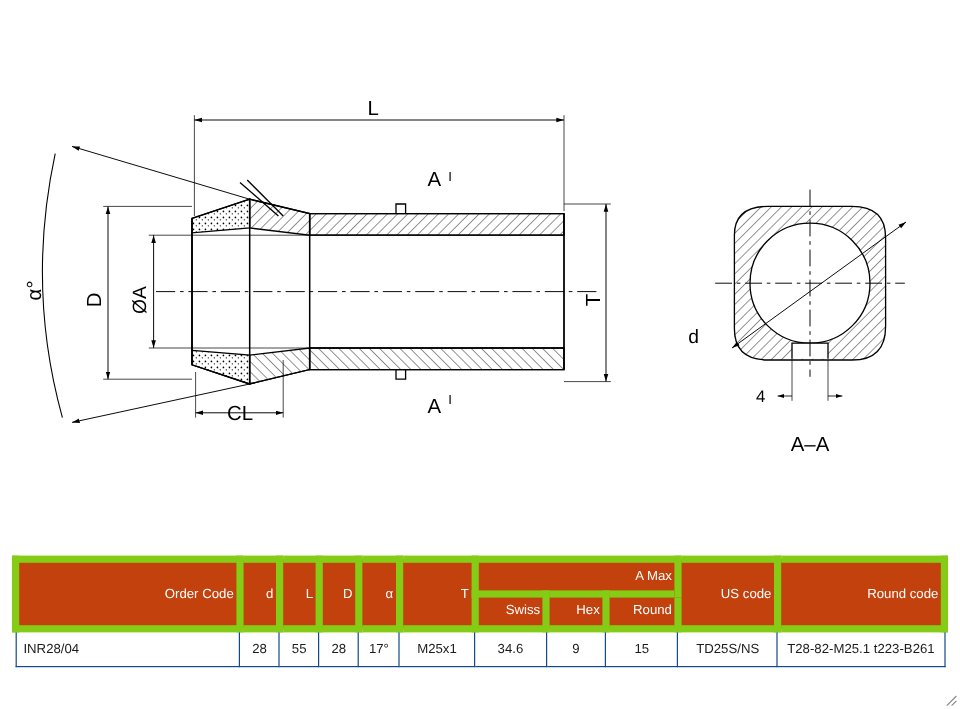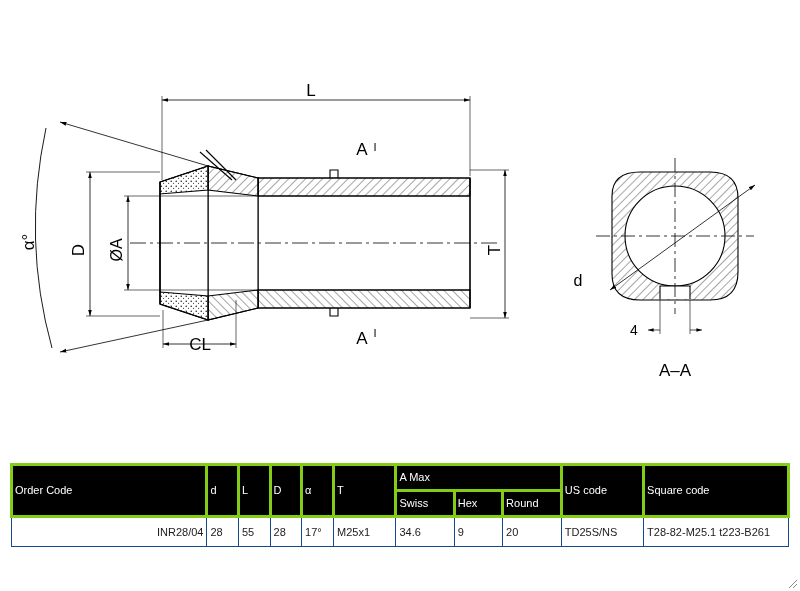--- a/index.html
+++ b/index.html
@@ -32,39 +32,40 @@
     top: 463px;
     width: 780px;
   }
   table.spec {
     border-collapse: collapse;
     width: 780px;
     font-size: 11px;
     color: #1b1b1b;
   }
   table.spec th {
-    background: #000000;
+    background: #c2410c;
     color: #ffffff;
     font-weight: normal;
-    border: 3px solid #84cc16;
+    border: 6px solid #84cc16;
     padding: 5px 2px;
-    text-align: left;
+    text-align: right;
     line-height: 1.2;
   }
   table.spec th.grp {
     border-bottom: 1px solid #7fa2cc;
   }
   table.spec td {
     border: 1px solid #13498c;
     padding: 5px 3px;
+    text-align: center;
     background: #ffffff;
     height: 18px;
   }
   table.spec td.left {
-    text-align: right;
+    text-align: left;
     padding-left: 6px;
   }
   .resize-mark {
     position: absolute;
     right: 2px;
     bottom: 2px;
     width: 10px;
     height: 10px;
     pointer-events: none;
   }
@@ -206,39 +207,39 @@
       <thead>
         <tr>
           <th rowspan="2" style="width:205px">Order Code</th>
           <th rowspan="2" style="width:26px">d</th>
           <th rowspan="2" style="width:26px">L</th>
           <th rowspan="2" style="width:26px">D</th>
           <th rowspan="2" style="width:26px">α</th>
           <th rowspan="2" style="width:58px">T</th>
           <th colspan="3" class="grp">A Max</th>
           <th rowspan="2" style="width:78px">US code</th>
-          <th rowspan="2" style="width:150px">Square code</th>
+          <th rowspan="2" style="width:150px">Round code</th>
         </tr>
         <tr>
           <th style="width:54px">Swiss</th>
           <th style="width:44px">Hex</th>
           <th style="width:54px">Round</th>
         </tr>
       </thead>
       <tbody>
         <tr>
           <td class="left">INR28/04</td>
           <td>28</td>
           <td>55</td>
           <td>28</td>
           <td>17°</td>
           <td>M25x1</td>
           <td>34.6</td>
           <td>9</td>
-          <td>20</td>
+          <td>15</td>
           <td>TD25S/NS</td>
           <td>T28-82-M25.1 t223-B261</td>
         </tr>
       </tbody>
     </table>
   </div>
 
   <svg class="resize-mark" viewBox="0 0 10 10">
     <path d="M9,1 L1,9" stroke="#888" stroke-width="1"></path>
     <path d="M9,5 L5,9" stroke="#888" stroke-width="1"></path>

